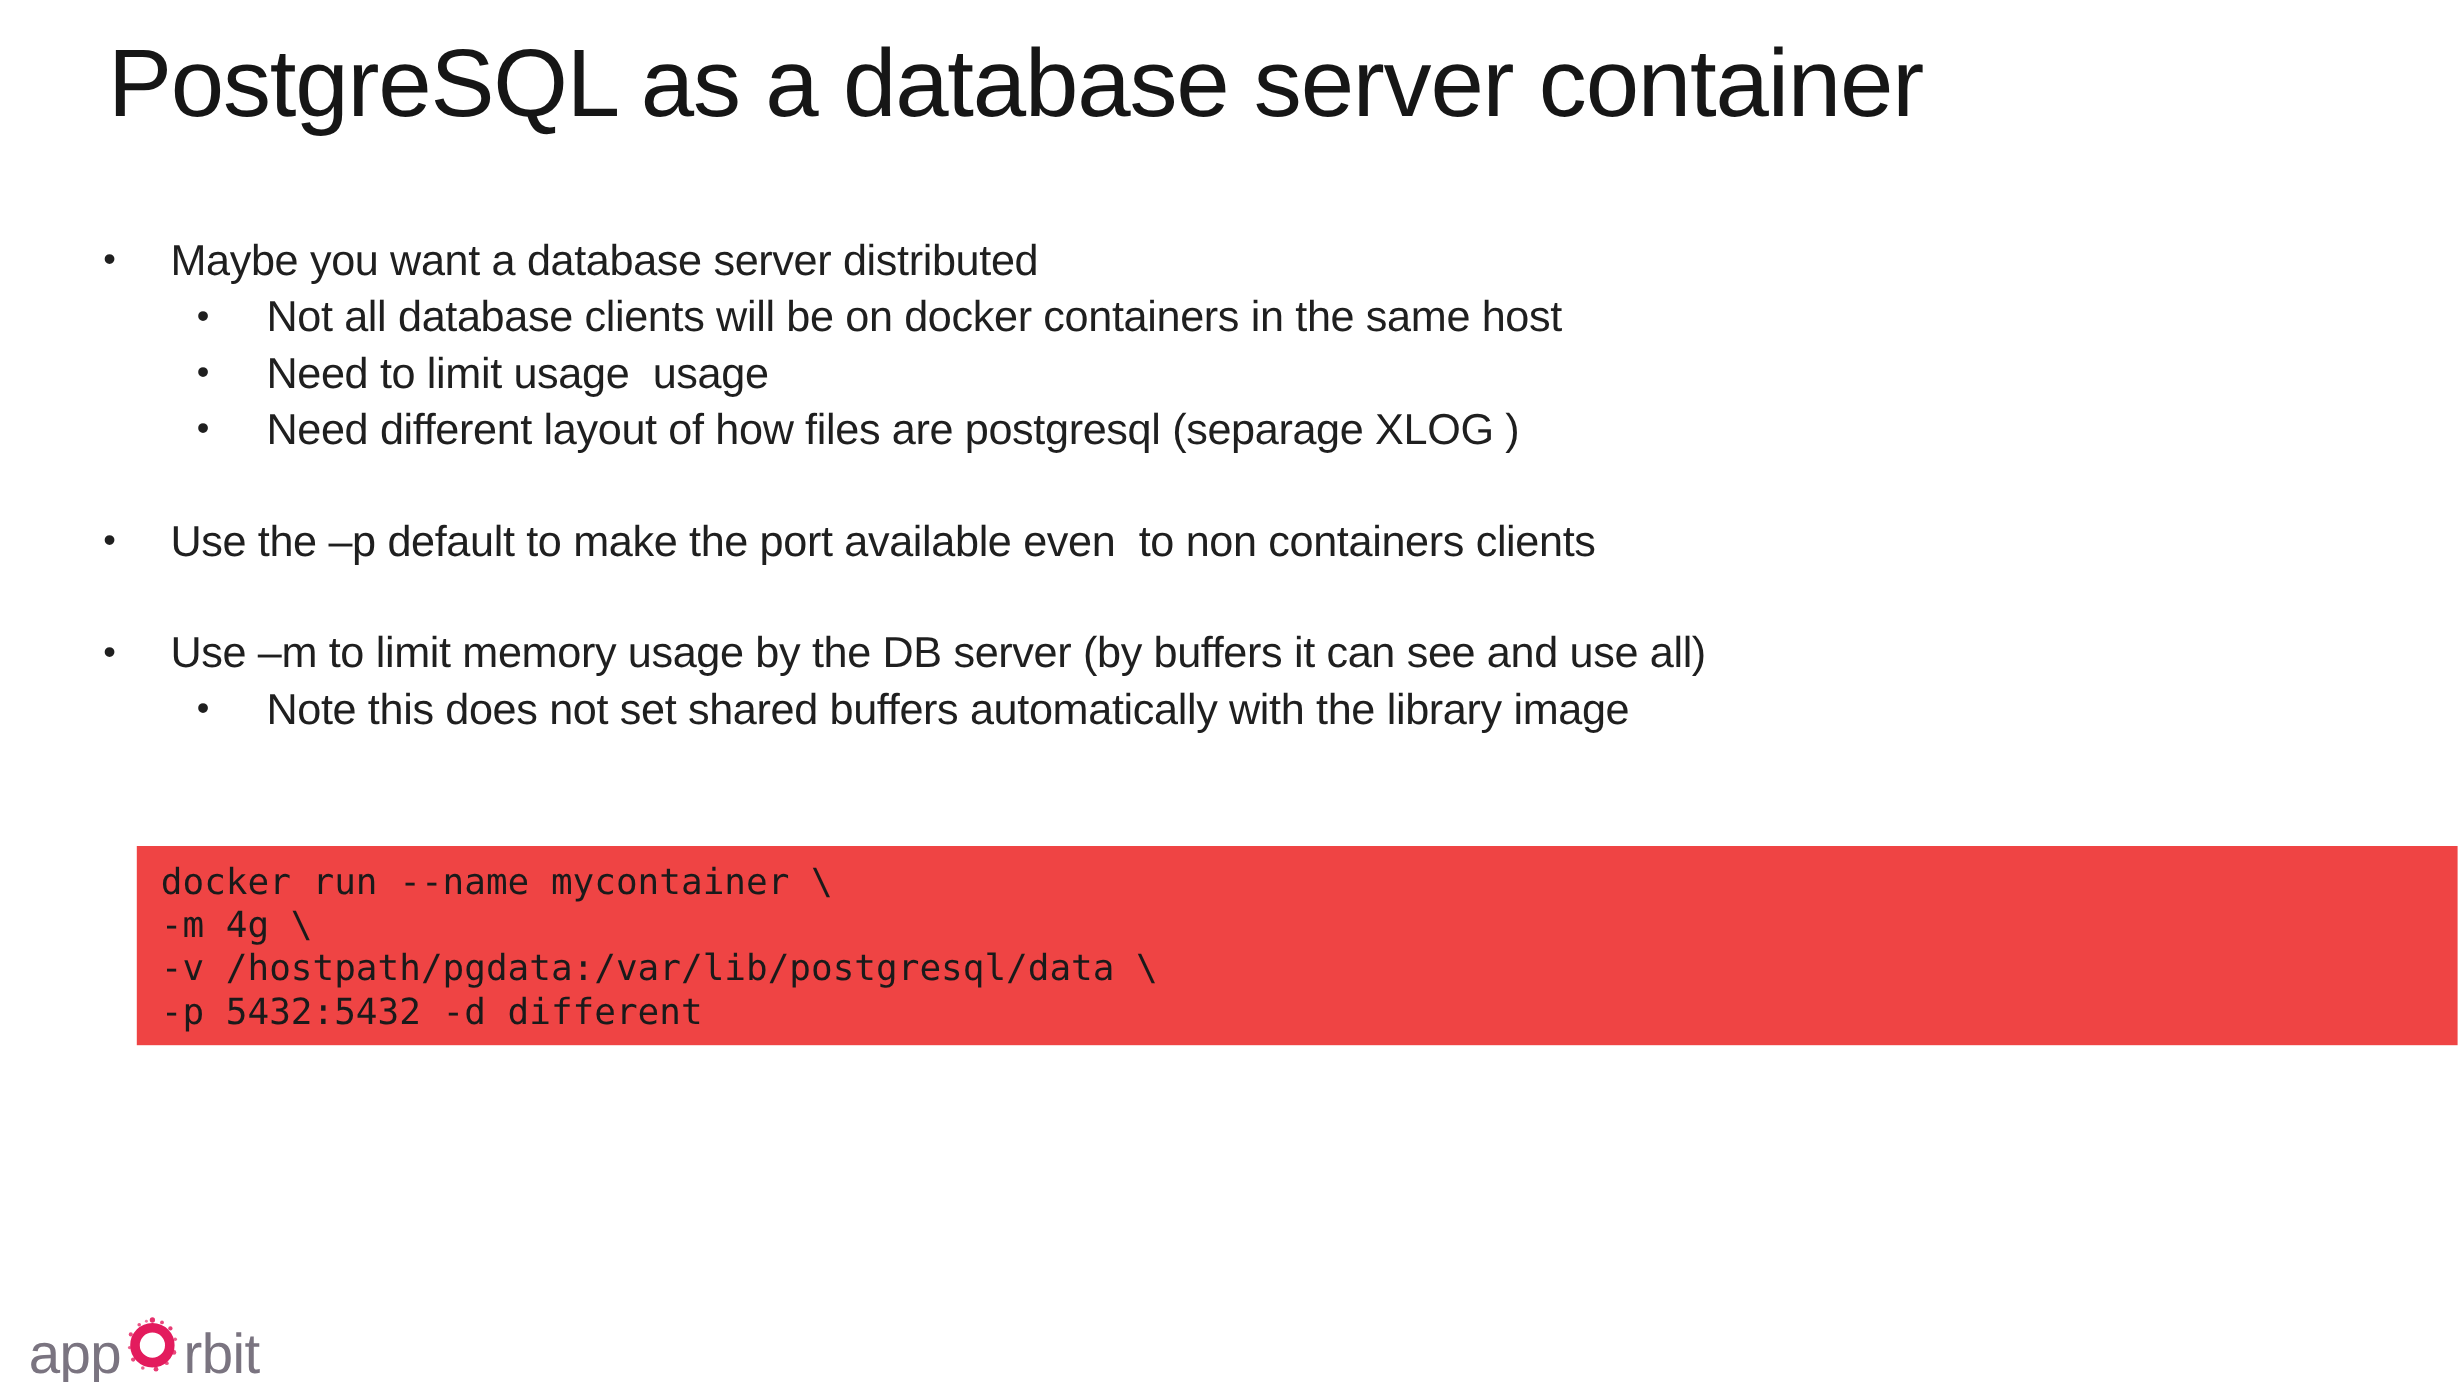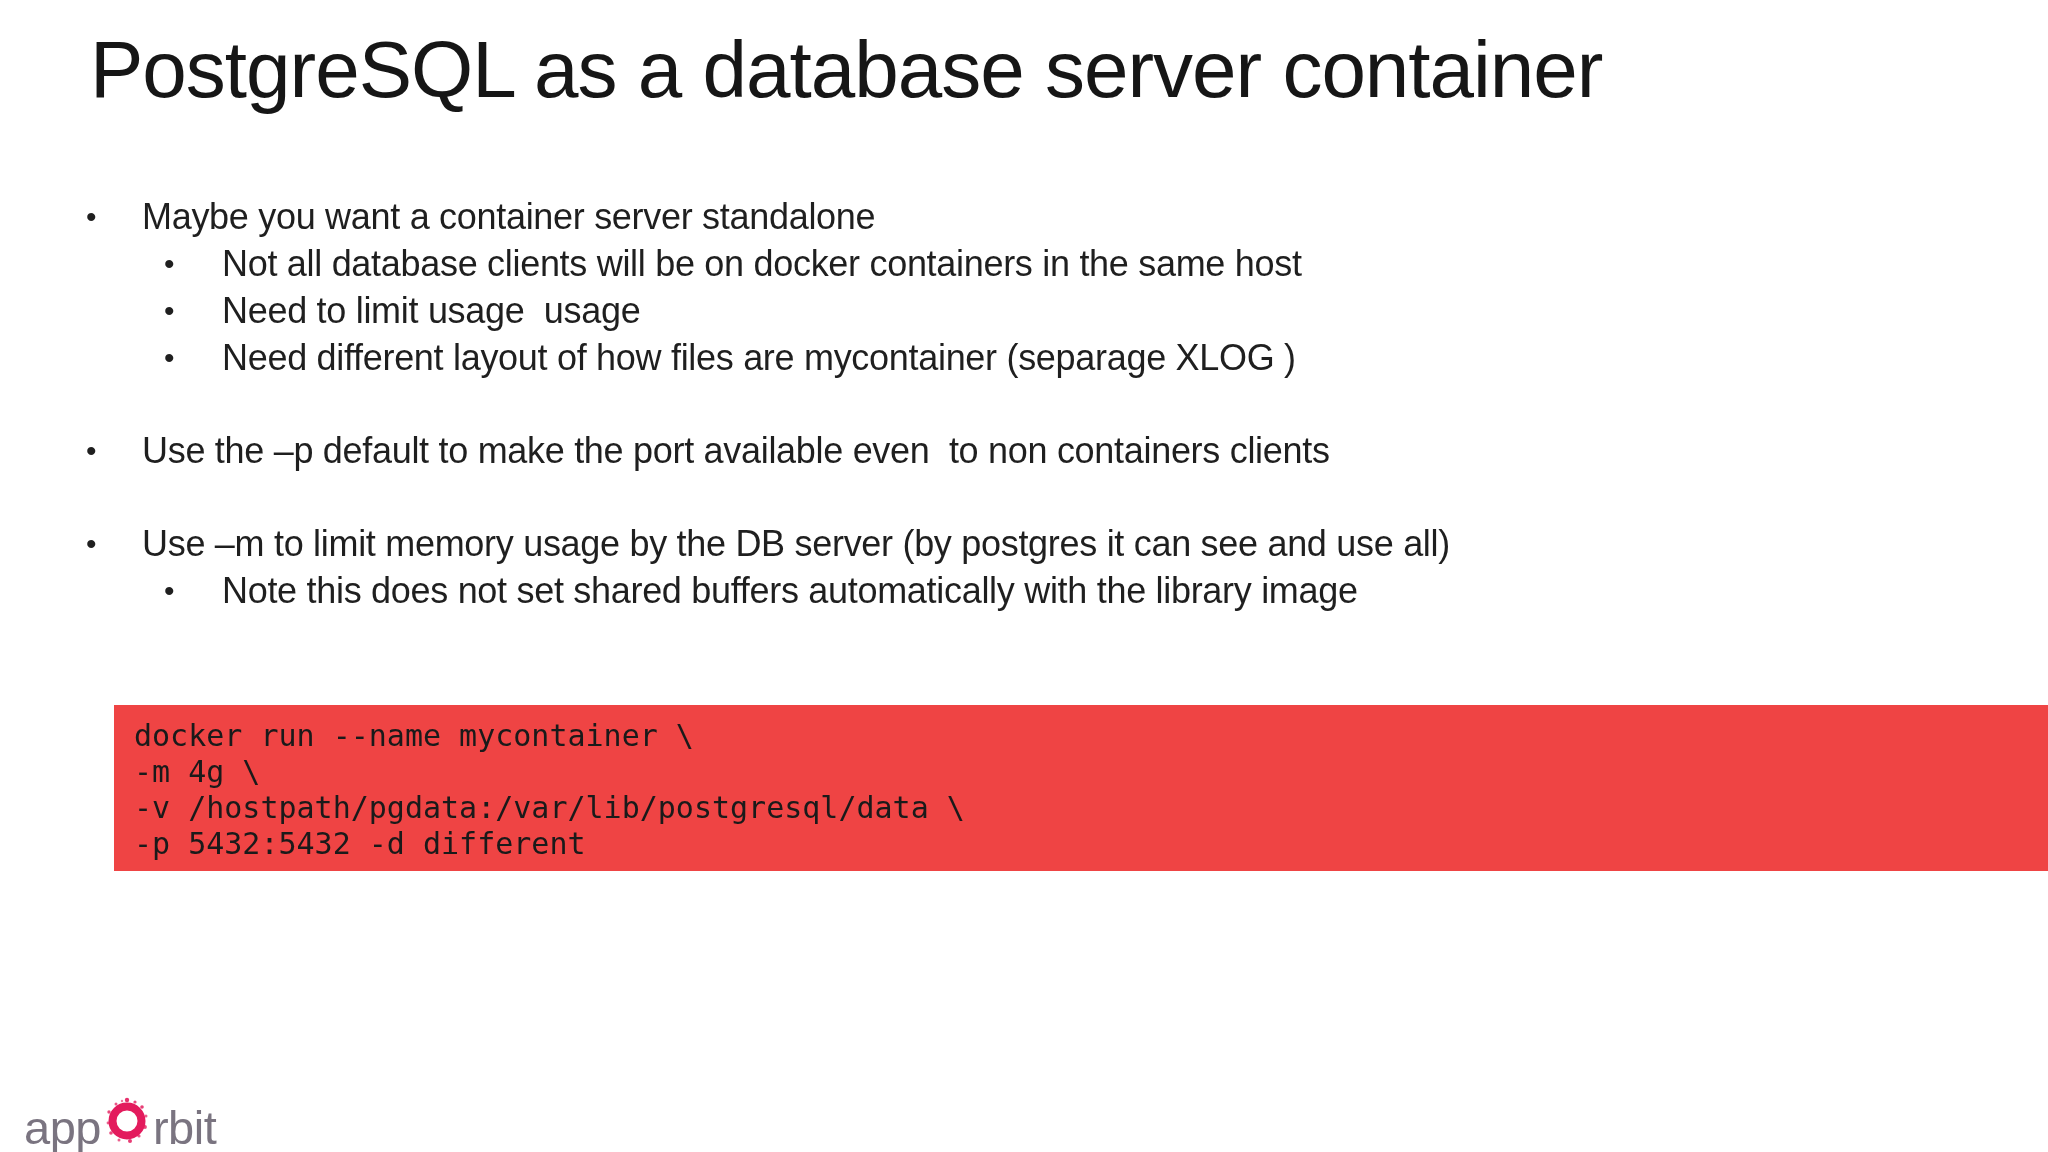--- a/index.html
+++ b/index.html
@@ -86,38 +86,38 @@
   }
 </style>
 </head>
 <body>
 
 <div class="slide">
 
   <h1 class="title">PostgreSQL as a database server container</h1>
 
   <div class="bullet-line l1 line-1">
-    <span class="txt">Maybe you want a container server standalone</span>
+    <span class="txt">Maybe you want a database server distributed</span>
   </div>
   <div class="bullet-line l2 line-2">
     <span class="txt">Not all database clients will be on docker containers in the same host</span>
   </div>
   <div class="bullet-line l2 line-3">
     <span class="txt">Need to limit usage  usage</span>
   </div>
   <div class="bullet-line l2 line-4">
-    <span class="txt">Need different layout of how files are mycontainer (separage XLOG )</span>
+    <span class="txt">Need different layout of how files are postgresql (separage XLOG )</span>
   </div>
 
   <div class="bullet-line l1 line-5">
     <span class="txt">Use the –p default to make the port available even  to non containers clients</span>
   </div>
 
   <div class="bullet-line l1 line-6">
-    <span class="txt">Use –m to limit memory usage by the DB server (by postgres it can see and use all)</span>
+    <span class="txt">Use –m to limit memory usage by the DB server (by buffers it can see and use all)</span>
   </div>
   <div class="bullet-line l2 line-7">
     <span class="txt">Note this does not set shared buffers automatically with the library image</span>
   </div>
 
   <div class="code-block">
     <div class="code-line">docker run --name mycontainer \</div>
     <div class="code-line">-m 4g \</div>
     <div class="code-line">-v /hostpath/pgdata:/var/lib/postgresql/data \</div>
     <div class="code-line">-p 5432:5432 -d different</div>

